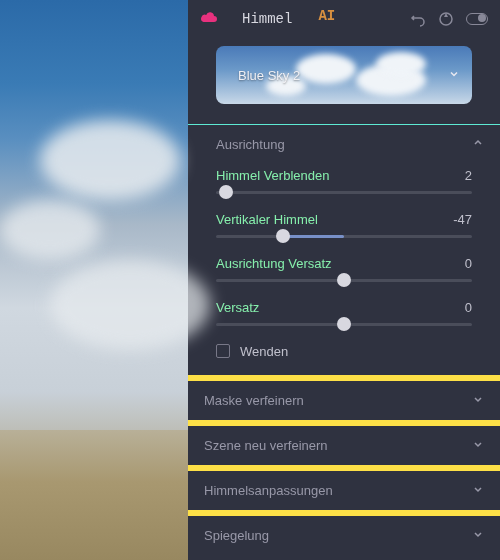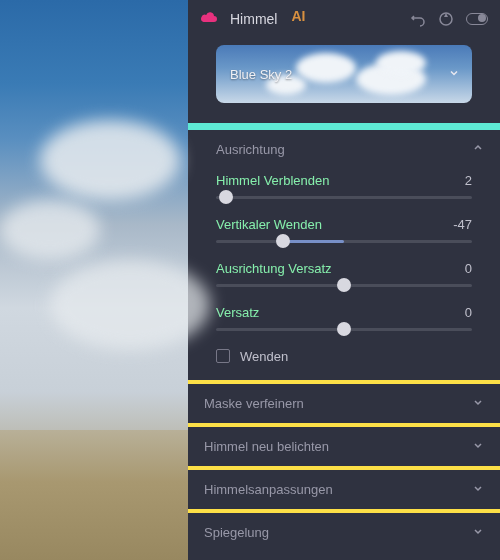--- a/index.html
+++ b/index.html
@@ -23,46 +23,47 @@
   .c2 { width: 100px; height: 60px; top: 200px; left: 0px; opacity: 0.75; }
   .c3 { width: 160px; height: 90px; top: 260px; left: 50px; opacity: 0.7; }
   .fort { position: absolute; bottom: 0; left: 0; right: 0; height: 130px;
     background: linear-gradient(to bottom, #b8b098 0%, #a89870 40%, #988860 100%); }
   .panel {
     flex: 1; background: #2f3240; display: flex; flex-direction: column;
     height: 560px; overflow: hidden;
   }
   .header {
     display: flex; align-items: center; padding: 10px 12px 12px 12px;
-    gap: 12px;
+    gap: 24px;
+    font-family: Liberation Mono, monospace;
   }
   .cloud-icon { color: #e8317e; }
   .title { color: #d8d8e0; font-size: 14px; font-weight: 500; }
   .ai-badge { color: #d89040; font-size: 14px; font-weight: 600; margin-left: 2px; position: relative; top: -3px; }
   .header-actions { margin-left: auto; display: flex; gap: 12px; align-items: center; color: #888898; }
   .icon-btn { cursor: pointer; display: flex; align-items: center; }
   .sky-preset {
     margin: 6px 28px 20px 28px; height: 58px; border-radius: 8px;
     background: linear-gradient(to bottom, #4a7ab8 0%, #6a98c8 40%, #c8d8e8 100%);
-    position: relative; display: flex; align-items: center; padding-left: 14px;
+    position: relative; display: flex; align-items: center; padding-left: 22px;
     cursor: pointer; overflow: hidden;
   }
   .preset-cloud { position: absolute; background: #f0f4f8; border-radius: 50%; filter: blur(3px); }
   .pc1 { width: 60px; height: 30px; top: 8px; left: 80px; }
   .pc2 { width: 70px; height: 32px; top: 18px; left: 140px; }
   .pc3 { width: 50px; height: 24px; top: 6px; left: 160px; }
   .pc4 { width: 40px; height: 20px; top: 30px; left: 50px; }
   .preset-label { color: #f0f0f4; font-size: 13px; font-weight: 500; z-index: 1; text-shadow: 0 1px 2px rgba(0,0,0,0.4); }
   .preset-chevron { position: absolute; right: 12px; top: 50%; transform: translateY(-50%); color: #e8e8f0; z-index: 1; }
   .section-row {
     display: flex; align-items: center; justify-content: space-between;
     padding: 12px 16px; cursor: pointer; color: #9898a8; font-size: 13px;
-    border-top: 4px solid #fde047;
-  }
-  .section-row.first { border-top: 7px solid #5eead4; padding-left: 28px; }
+    border-top: 6px solid #fde047;
+  }
+  .section-row.first { border-top: 1px solid #5eead4; padding-left: 28px; }
   .controls { padding: 4px 28px 16px 28px; }
   .slider-group { margin-bottom: 18px; }
   .slider-row { display: flex; justify-content: space-between; margin-bottom: 8px; }
   .slider-label { color: #86efac; font-size: 13px; }
   .slider-value { color: #c0c0cc; font-size: 13px; }
   .slider-track {
     position: relative; height: 3px; background: #4a4d5a; border-radius: 2px;
     margin-top: 4px;
   }
   .slider-fill { position: absolute; height: 3px; background: #7890c8; border-radius: 2px; top: 0; }
@@ -150,21 +151,21 @@
         <span class="slider-label">Himmel Verblenden</span>
         <span class="slider-value">2</span>
       </div>
       <div class="slider-track">
         <div class="slider-thumb" style="left:4%"></div>
       </div>
     </div>
 
     <div class="slider-group">
       <div class="slider-row">
-        <span class="slider-label">Vertikaler Wenden</span>
+        <span class="slider-label">Vertikaler Himmel</span>
         <span class="slider-value">-47</span>
       </div>
       <div class="slider-track">
         <div class="slider-fill" style="left:26%; width:24%"></div>
         <div class="slider-thumb" style="left:26%"></div>
       </div>
     </div>
 
     <div class="slider-group">
       <div class="slider-row">
@@ -194,21 +195,21 @@
 
   <div class="section-row">
     <span>Maske verfeinern</span>
     <span>
       <svg width="12" height="12" viewBox="0 0 12 12">
           <path fill="none" stroke="currentColor" stroke-width="1.5" d="M3 5l3 3 3-3"></path>
         </svg>
     </span>
   </div>
   <div class="section-row">
-    <span>Himmel neu belichten</span>
+    <span>Szene neu verfeinern</span>
     <span>
       <svg width="12" height="12" viewBox="0 0 12 12">
           <path fill="none" stroke="currentColor" stroke-width="1.5" d="M3 5l3 3 3-3"></path>
         </svg>
     </span>
   </div>
   <div class="section-row">
     <span>Himmelsanpassungen</span>
     <span>
       <svg width="12" height="12" viewBox="0 0 12 12">

